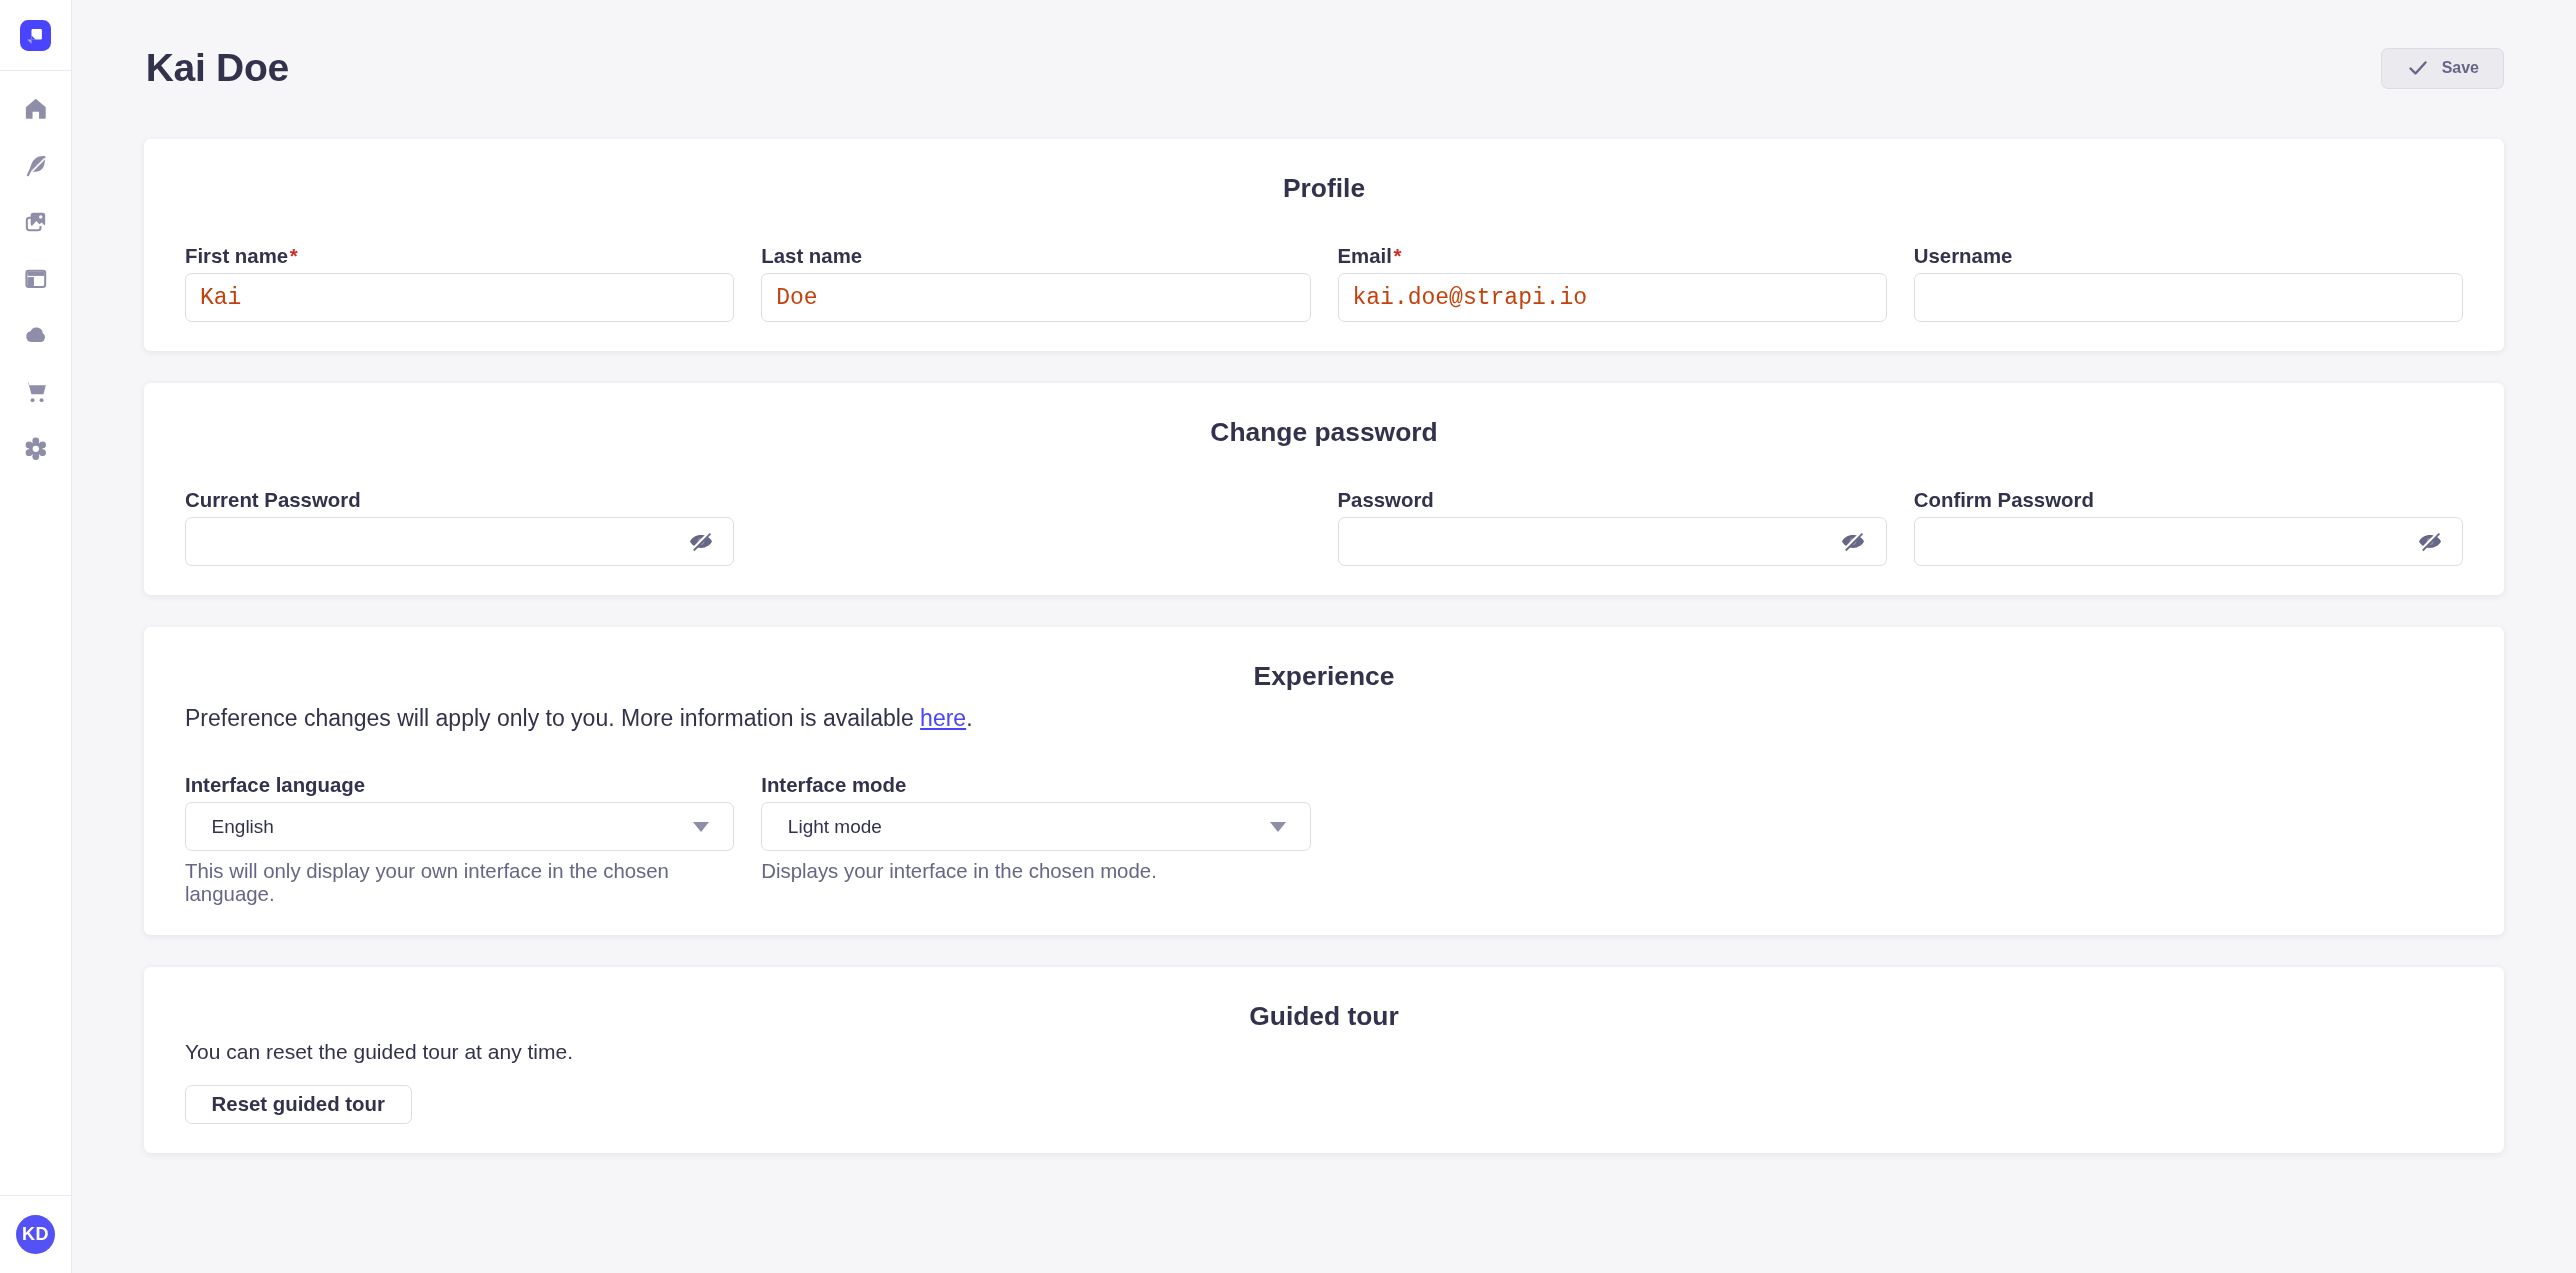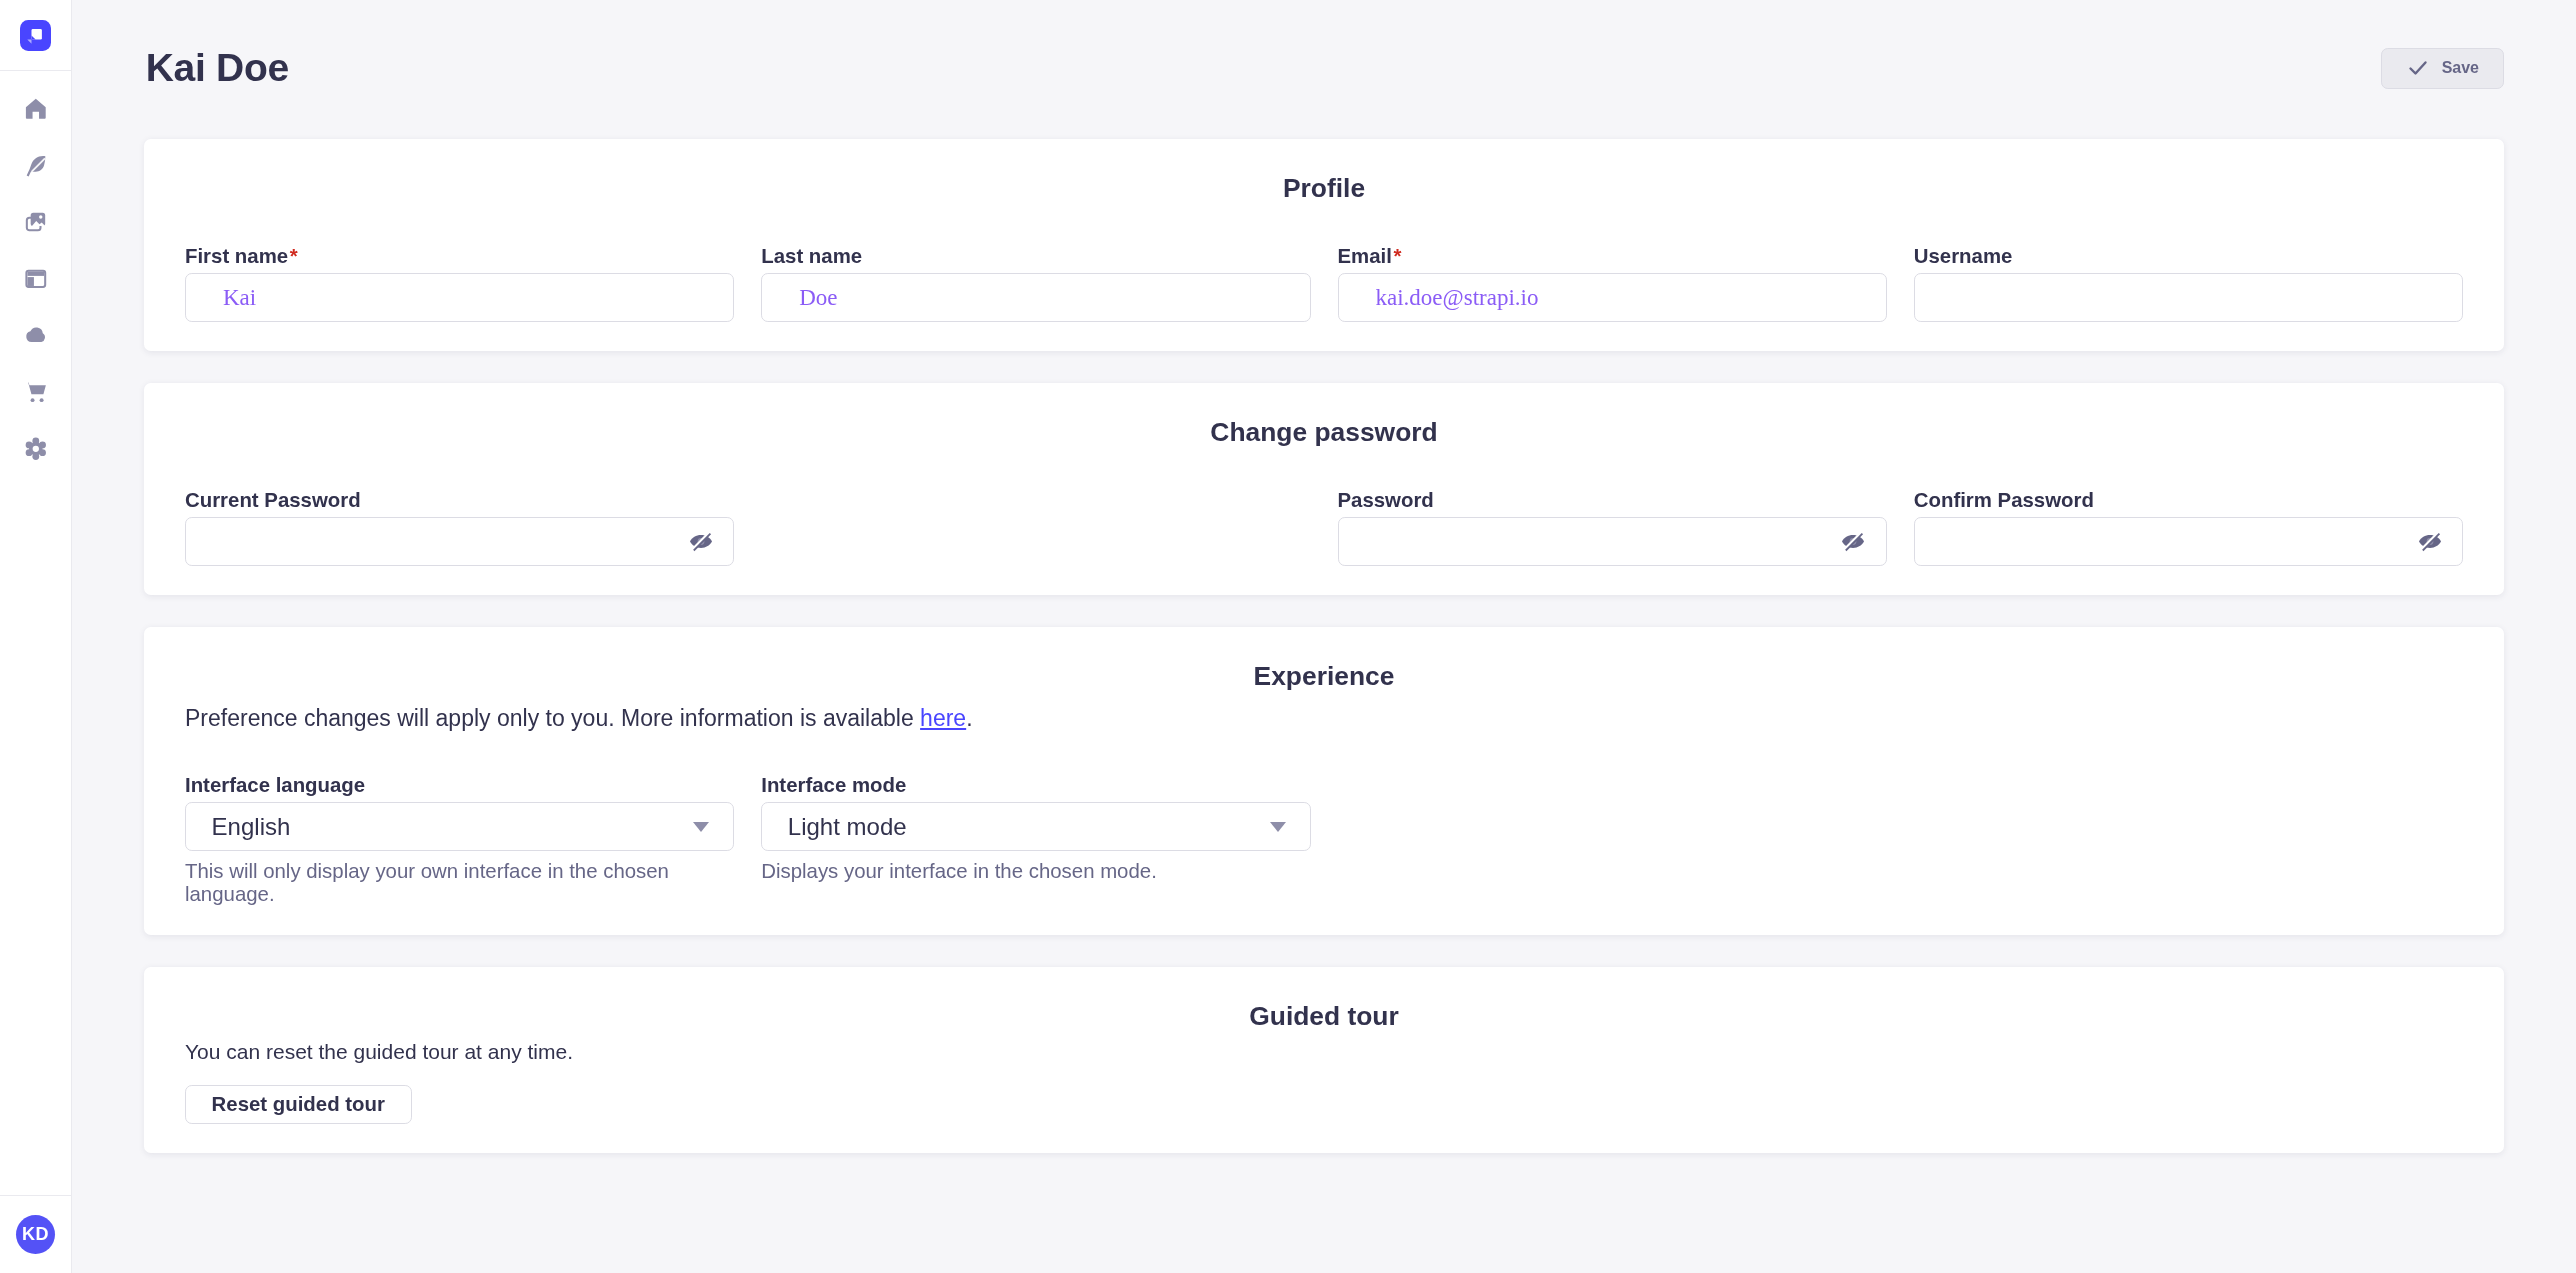--- a/index.html
+++ b/index.html
@@ -70,42 +70,42 @@
   }
   .field { display:flex; flex-direction:column; }
   .field-label {
     font-size:20.4px; font-weight:700; color:#32324d;
     line-height:24px; margin-bottom:5.1px;
   }
   .req { color:#d02b20; margin-left:1.7px; }
   .text-input {
     height:49px; width:100%;
     border:1.7px solid #dcdce4; border-radius:6.8px;
-    background:#ffffff; padding:0 37px;
-    font-family:Liberation Serif, serif;
-    font-size:23px; color:#8b5cf6;
+    background:#ffffff; padding:0 14px;
+    font-family:Liberation Mono, monospace;
+    font-size:23px; color:#c2410c;
     outline:none;
   }
   .input-wrap { position:relative; }
   .input-wrap .text-input { padding-right:68px; }
   .eye-btn {
     position:absolute; right:19px; top:50%; transform:translateY(-50%);
     width:29px; height:29px; border:none; background:transparent;
     display:flex; align-items:center; justify-content:center; cursor:pointer;
   }
 
   .section-desc { font-size:23px; color:#32324d; margin-top:12px; line-height:29px; }
   .link { color:#4945ff; text-decoration:underline; cursor:pointer; }
 
   .select-box {
     height:49px; width:100%;
     border:1.7px solid #dcdce4; border-radius:6.8px;
     background:#ffffff; padding:0 24px 0 25.6px;
     display:flex; align-items:center; justify-content:space-between;
-    font-size:24px; color:#32324d; cursor:pointer;
+    font-size:19px; color:#32324d; cursor:pointer;
   }
   .caret {
     width:0; height:0;
     border-left:8.5px solid transparent;
     border-right:8.5px solid transparent;
     border-top:10.2px solid #8e8ea9;
   }
   .hint { font-size:20.4px; color:#666687; margin-top:8.5px; }
 
   .gt-desc { font-size:21px; color:#32324d; margin-top:8.5px; }

